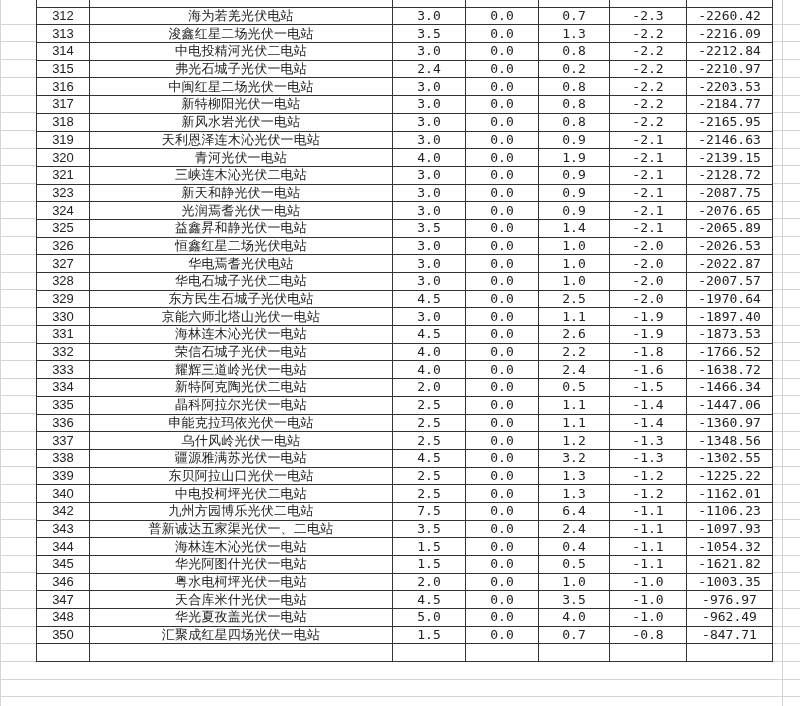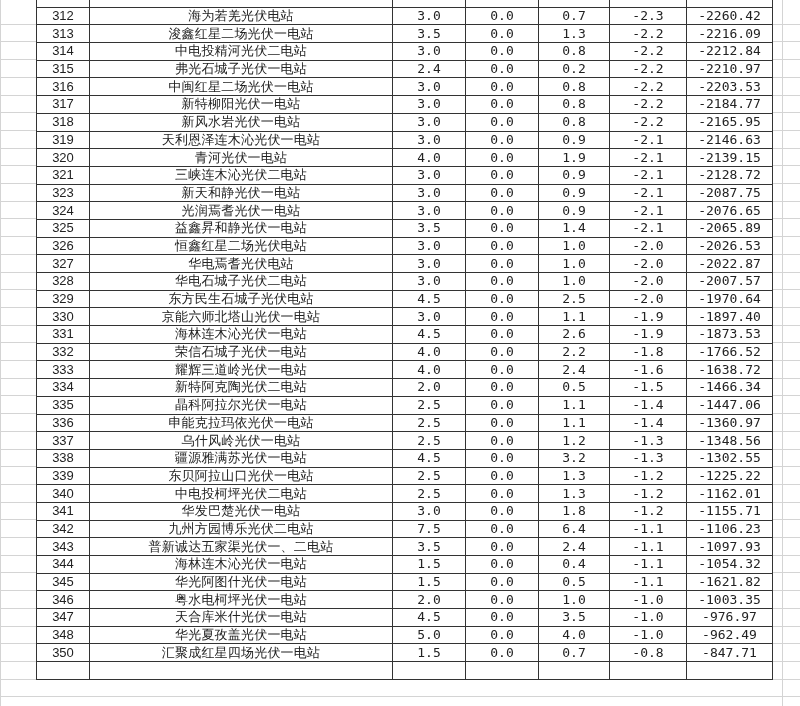--- a/index.html
+++ b/index.html
@@ -289,29 +289,20 @@
       <tr>
         <td class="rank">340</td>
         <td class="name">中电投柯坪光伏二电站</td>
         <td class="num">2.5</td>
         <td class="num">0.0</td>
         <td class="num">1.3</td>
         <td class="num">-1.2</td>
         <td class="num">-1162.01</td>
       </tr>
       <tr>
-        <td class="rank">341</td>
-        <td class="name">华发巴楚光伏一电站</td>
-        <td class="num">3.0</td>
-        <td class="num">0.0</td>
-        <td class="num">1.8</td>
-        <td class="num">-1.2</td>
-        <td class="num">-1155.71</td>
-      </tr>
-      <tr>
         <td class="rank">342</td>
         <td class="name">九州方园博乐光伏二电站</td>
         <td class="num">7.5</td>
         <td class="num">0.0</td>
         <td class="num">6.4</td>
         <td class="num">-1.1</td>
         <td class="num">-1106.23</td>
       </tr>
       <tr>
         <td class="rank">343</td>

